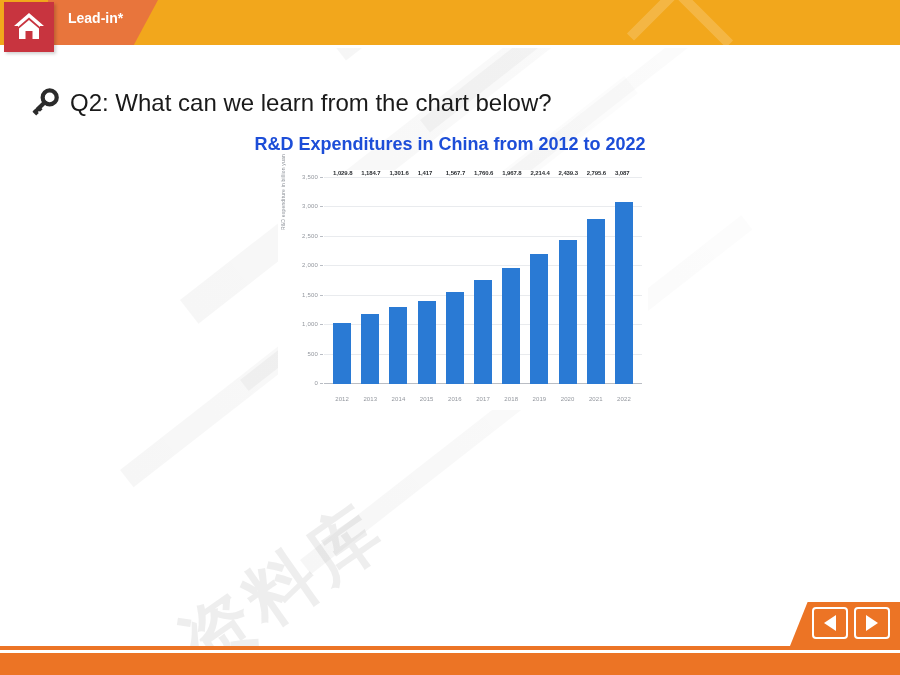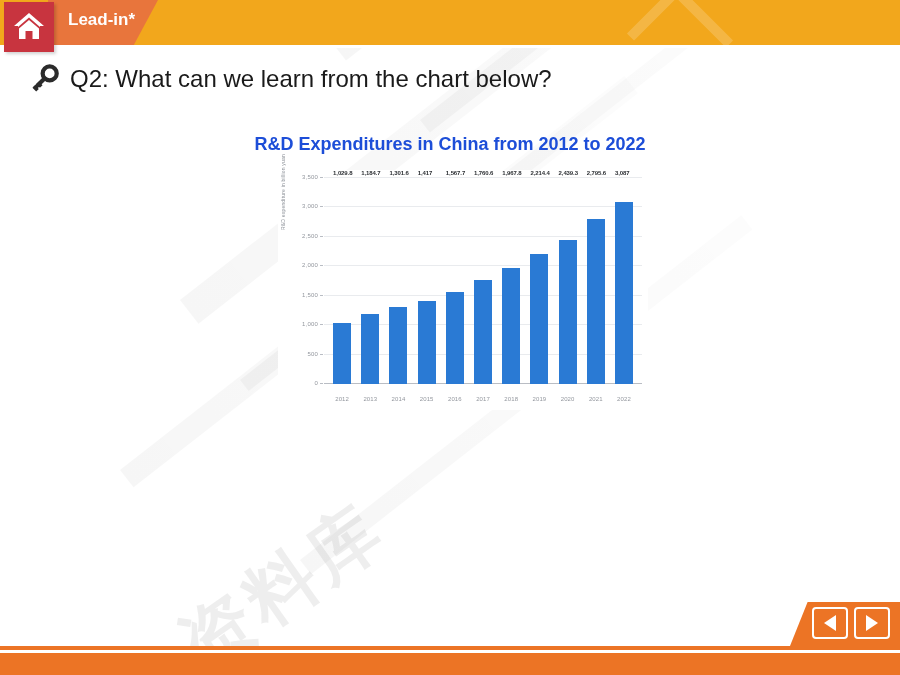--- a/index.html
+++ b/index.html
@@ -69,21 +69,21 @@
     top: 0; left: 48px;
     width: 110px;
     height: 45px;
     background: #e8753c;
     clip-path: polygon(0 0, 100% 0, 78% 100%, 0 100%);
   }
   .header-tab-label {
     position: absolute;
     top: 10px; left: 68px;
     color: #ffffff;
-    font-size: 17px;
+    font-size: 14px;
     font-weight: 700;
     letter-spacing: 0px;
     z-index: 7;
   }
   .header-home {
     position: absolute;
     top: 2px; left: 4px;
     width: 50px;
     height: 50px;
     background: #c8343f;
@@ -104,21 +104,21 @@
     width: 70px; height: 60px;
     border-left: 10px solid rgba(255,255,255,0.18);
     border-top: 10px solid rgba(255,255,255,0.18);
     transform: rotate(45deg) skew(0deg);
     z-index: 6;
   }
 
   
   .question-row {
     position: absolute;
-    top: 64px; left: 30px;
+    top: 88px; left: 30px;
     display: flex;
     align-items: center;
     gap: 10px;
     z-index: 4;
   }
   .key-icon { width: 30px; height: 30px; display:block; }
   .question-text {
     font-size: 24px;
     color: #1a1a1a;
     font-weight: 400;

